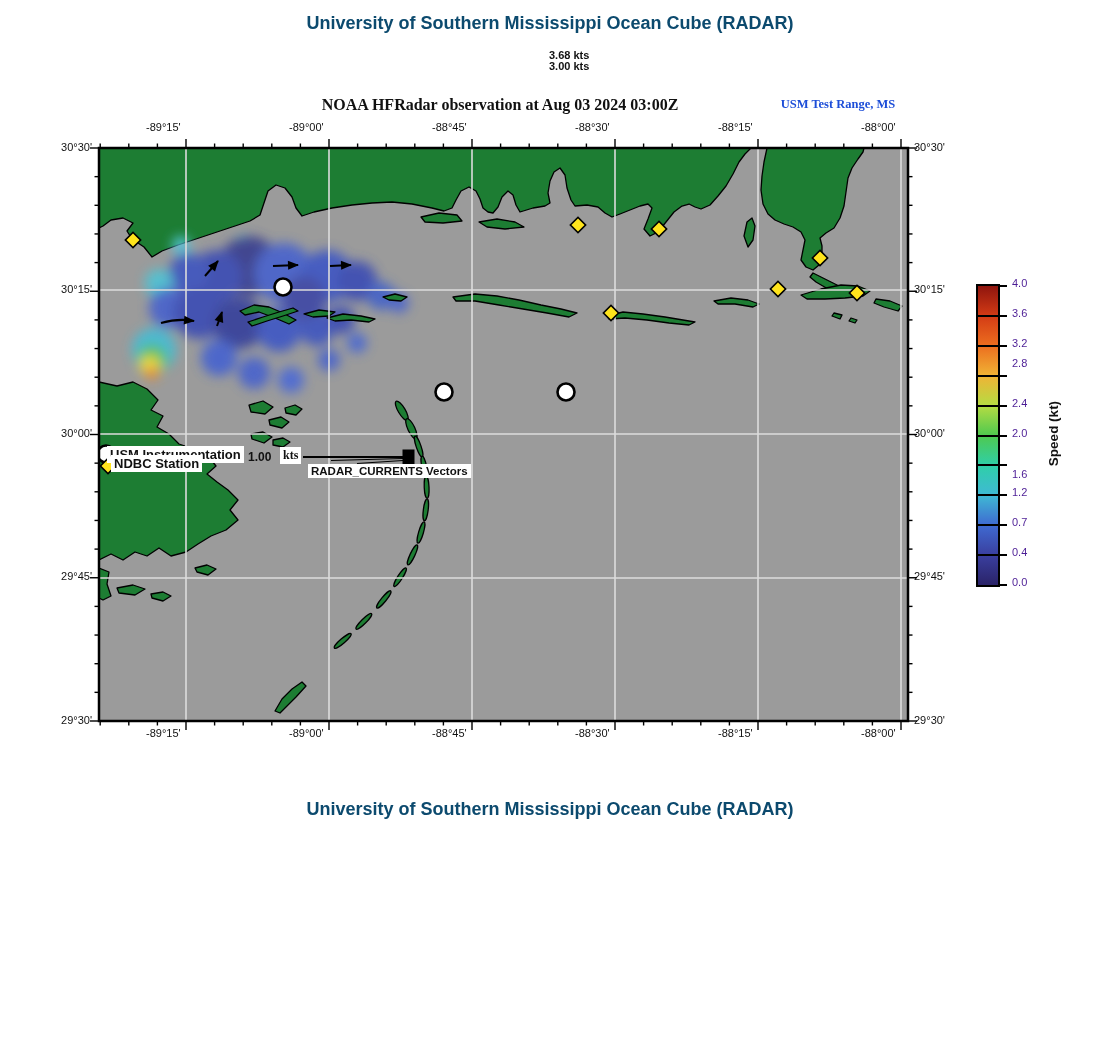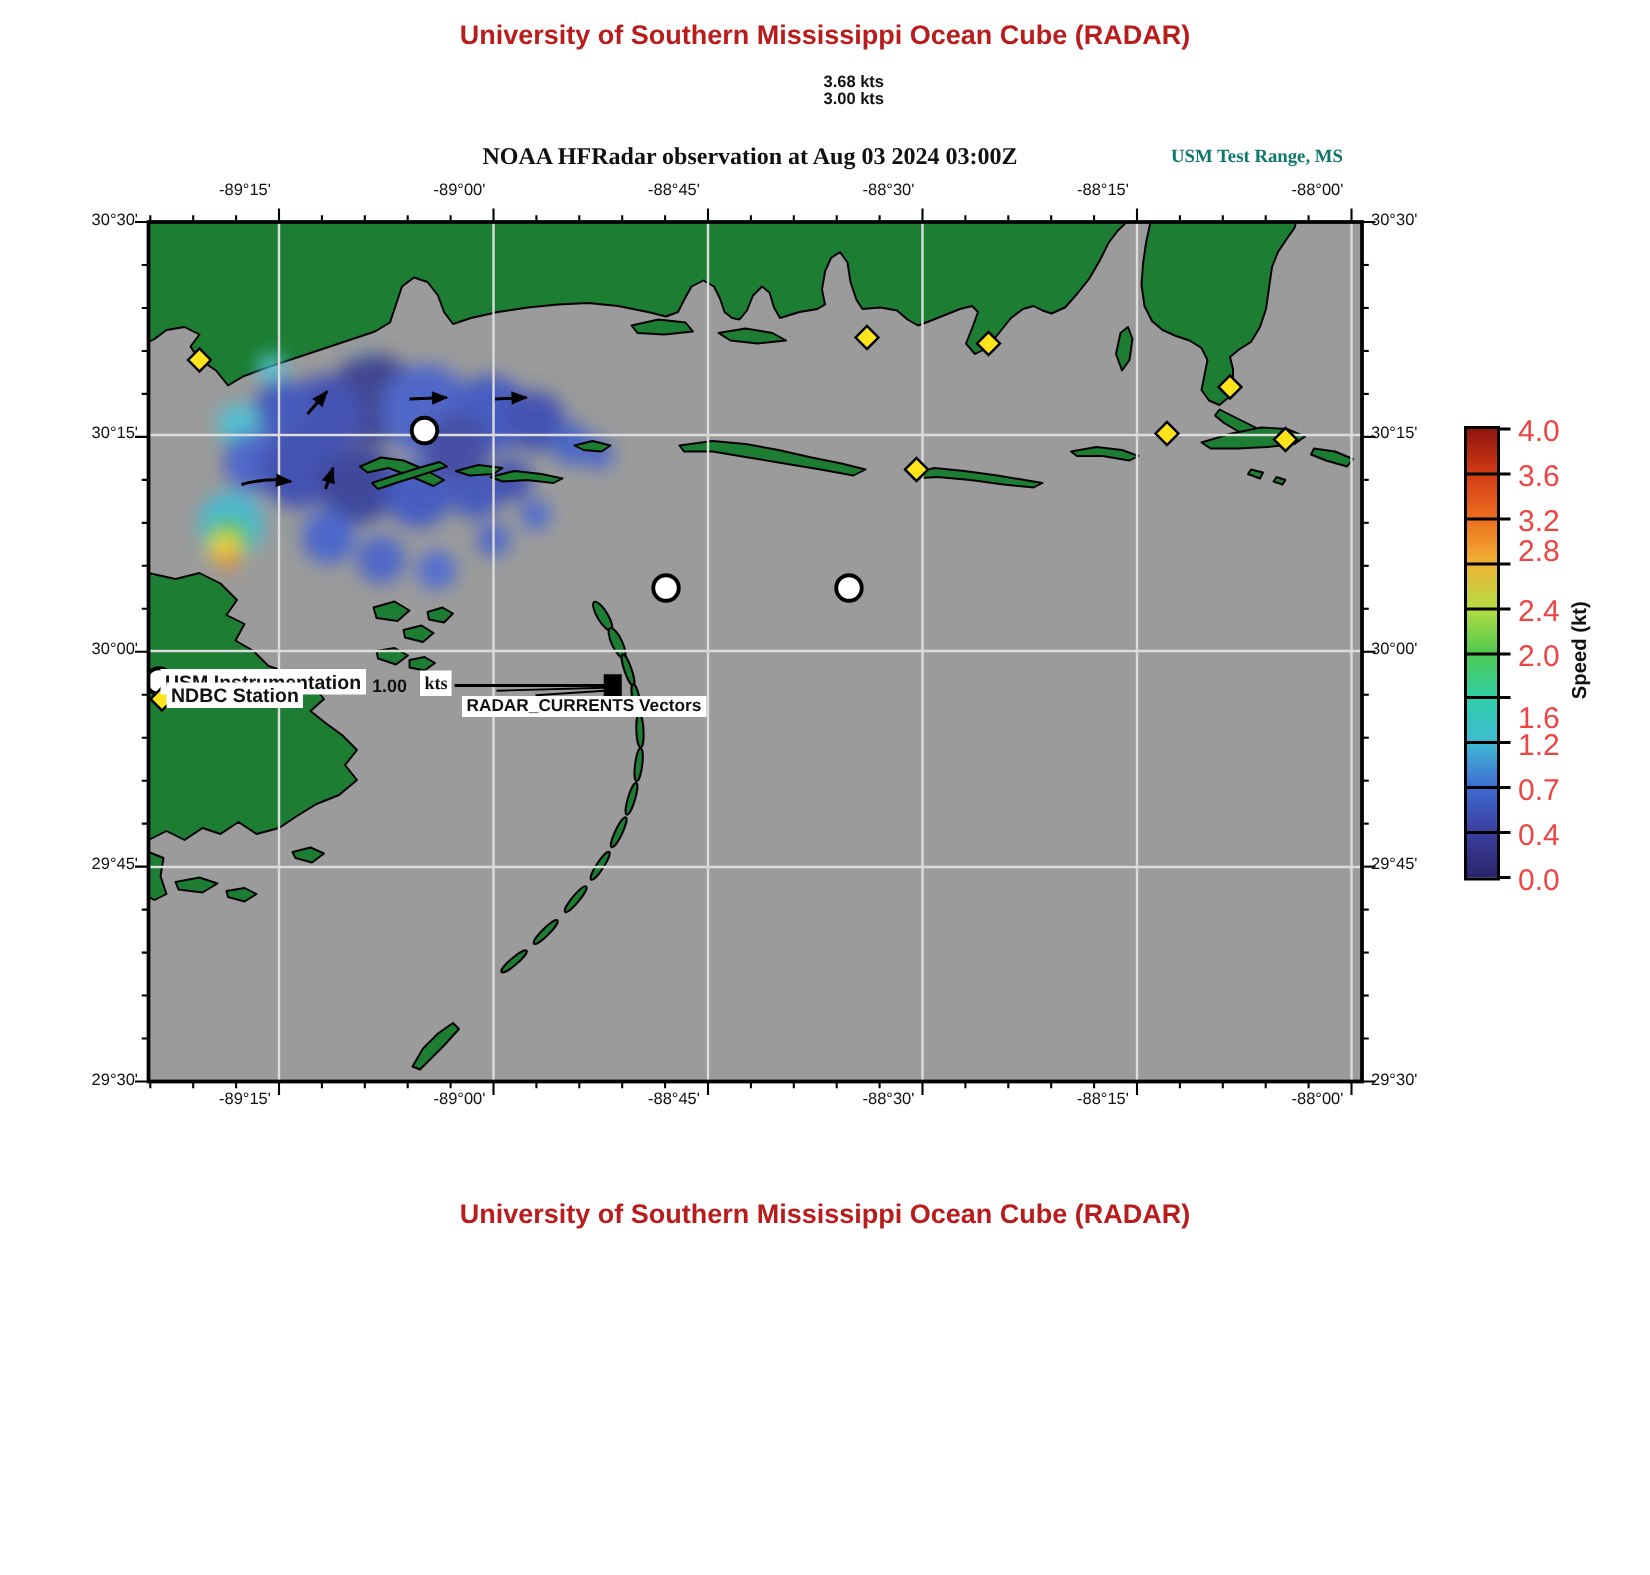--- a/index.html
+++ b/index.html
@@ -1,37 +1,37 @@
 <!DOCTYPE html>
 <html><head>
 <meta charset="utf-8">
 <style>
   html,body{margin:0;padding:0;background:#fff;}
   .page{position:relative;width:1100px;height:1050px;background:#fff;overflow:hidden;
         font-family:"Liberation Sans",sans-serif;}
   .title-main{position:absolute;left:150px;width:800px;text-align:center;
-        font-size:18px;font-weight:bold;color:#b91c1c;}
+        font-size:18px;font-weight:bold;color:#0c4a6e;}
   .kts-note{position:absolute;left:549px;top:50px;font-size:11px;font-weight:bold;
         line-height:11px;color:#111;}
   .map-title{position:absolute;left:286px;top:96px;width:428px;text-align:center;
         font-family:"Liberation Serif",serif;font-size:16px;font-weight:bold;color:#111;}
   .range-label{position:absolute;left:758px;top:97px;width:160px;text-align:center;
-        font-family:"Liberation Serif",serif;font-size:12.5px;font-weight:bold;color:#0f766e;}
+        font-family:"Liberation Serif",serif;font-size:12.5px;font-weight:bold;color:#1d4ed8;}
   .axlab{position:absolute;font-size:11px;color:#111;}
   .lonlab{width:80px;text-align:left;}
   .latlab-l{width:62px;text-align:right;}
   .latlab-r{width:62px;text-align:left;}
   #map-svg{position:absolute;left:85px;top:134px;}
   .legend-box{position:absolute;background:#fff;color:#111;font-weight:bold;
         padding:1px 3px;white-space:nowrap;}
   .cbar{position:absolute;left:976px;top:284px;width:24px;height:303px;
         border:2px solid #000;box-sizing:border-box;}
   .cbar-line{position:absolute;left:978px;width:20px;height:2px;background:#000;}
   .cbar-stub{position:absolute;left:1000px;width:7px;height:2px;background:#000;}
-  .cbar-lab{position:absolute;left:1012px;width:44px;font-size:20px;color:#ef4444;}
+  .cbar-lab{position:absolute;left:1012px;width:44px;font-size:11px;color:#4c1d95;}
   .cbar-title{position:absolute;left:1008px;top:426px;width:90px;text-align:center;
         transform:rotate(-90deg);font-size:13.5px;font-weight:bold;color:#111;}
   .land{stroke:#000;stroke-width:1.3;stroke-linejoin:round;}
 </style>
 </head>
 <body>
 
 <div class="page">
 
   <div class="title-main" style="top:13px;">University of Southern Mississippi Ocean Cube (RADAR)</div>

